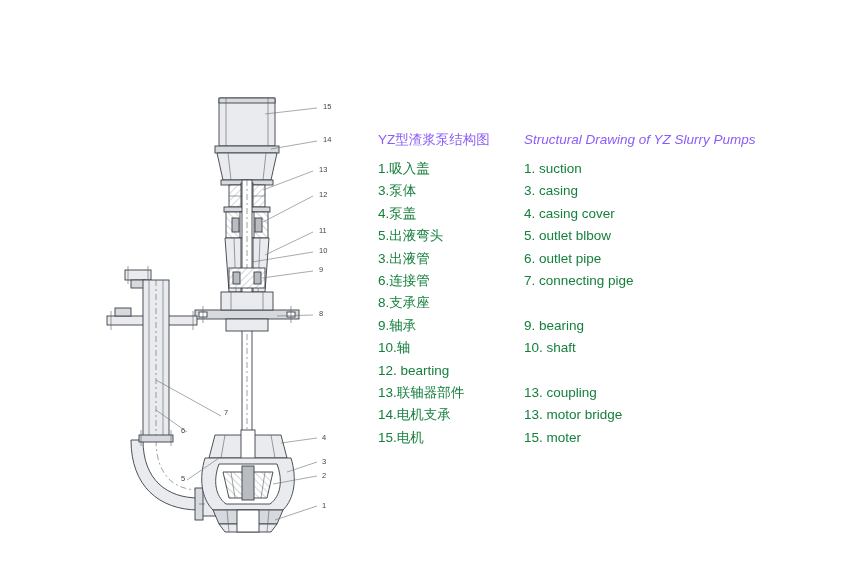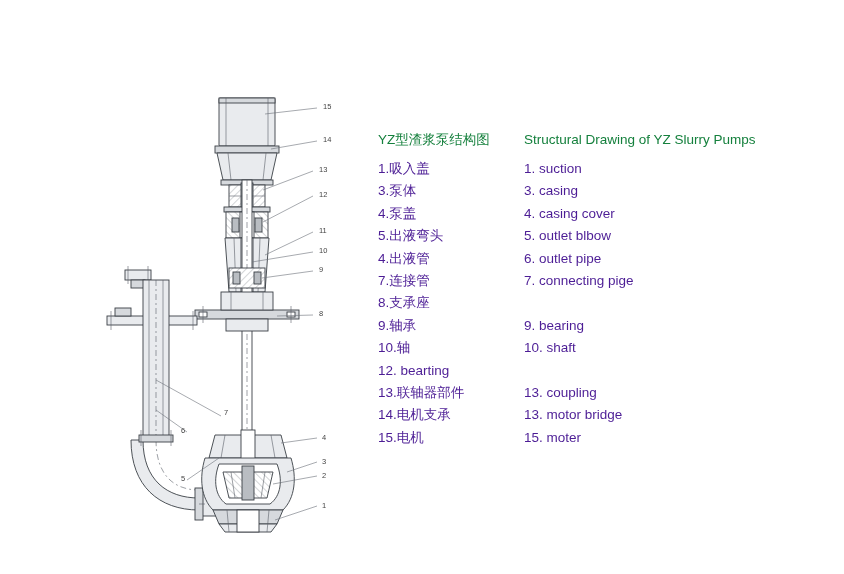--- a/index.html
+++ b/index.html
@@ -27,36 +27,37 @@
   #legend {
     position: absolute;
     left: 378px;
     top: 131px;
     width: 430px;
   }
   .legend-header {
     display: flex;
     font-size: 13.5px;
     line-height: 18px;
-    color: #15803d;
+    color: #8b5cf6;
     margin-bottom: 10px;
   }
   .legend-header .col-cn {
     width: 146px;
     flex: 0 0 146px;
   }
   .legend-header .col-en {
     flex: 1 1 auto;
+    font-style: italic;
   }
   .legend-row {
     display: flex;
     font-size: 13.5px;
     line-height: 19px;
     height: 22.4px;
-    color: #4c1d95;
+    color: #15803d;
   }
   .legend-row .col-cn {
     width: 146px;
     flex: 0 0 146px;
     white-space: nowrap;
   }
   .legend-row .col-en {
     flex: 1 1 auto;
     white-space: nowrap;
   }
@@ -282,25 +283,25 @@
     </div>
     <div class="legend-row">
       <div class="col-cn">4.泵盖</div>
       <div class="col-en">4. casing cover</div>
     </div>
     <div class="legend-row">
       <div class="col-cn">5.出液弯头</div>
       <div class="col-en">5. outlet blbow</div>
     </div>
     <div class="legend-row">
-      <div class="col-cn">4.出液管</div>
+      <div class="col-cn">3.出液管</div>
       <div class="col-en">6. outlet pipe</div>
     </div>
     <div class="legend-row">
-      <div class="col-cn">7.连接管</div>
+      <div class="col-cn">6.连接管</div>
       <div class="col-en">7. connecting pige</div>
     </div>
     <div class="legend-row">
       <div class="col-cn">8.支承座</div>
     </div>
     <div class="legend-row">
       <div class="col-cn">9.轴承</div>
       <div class="col-en">9. bearing</div>
     </div>
     <div class="legend-row">

